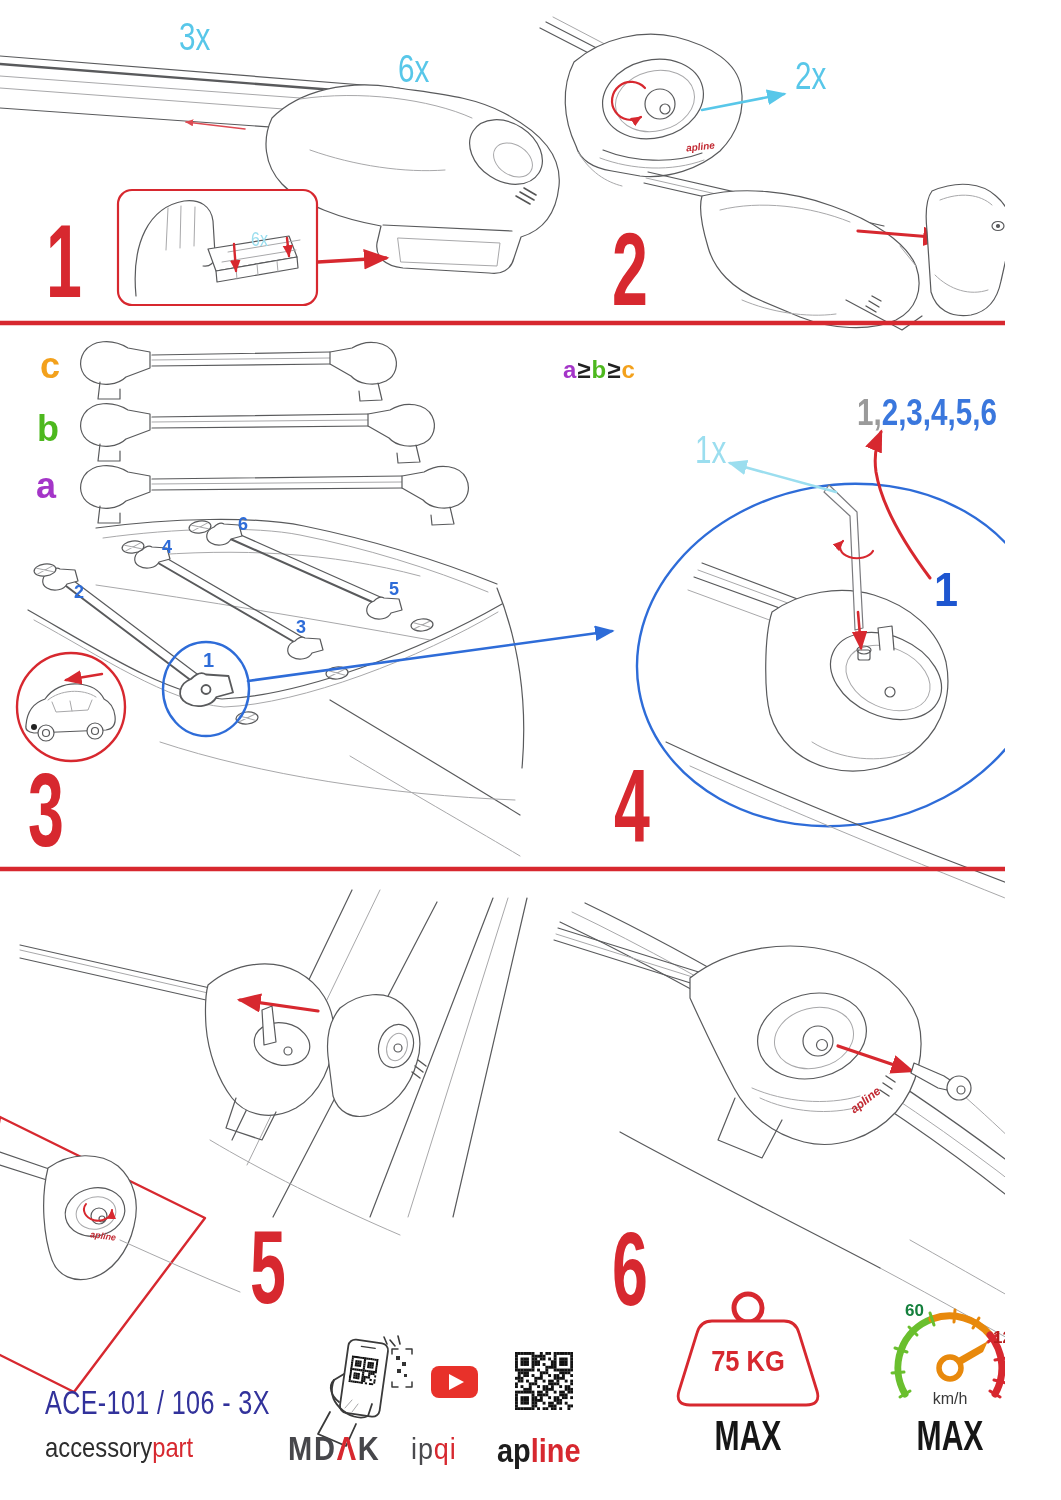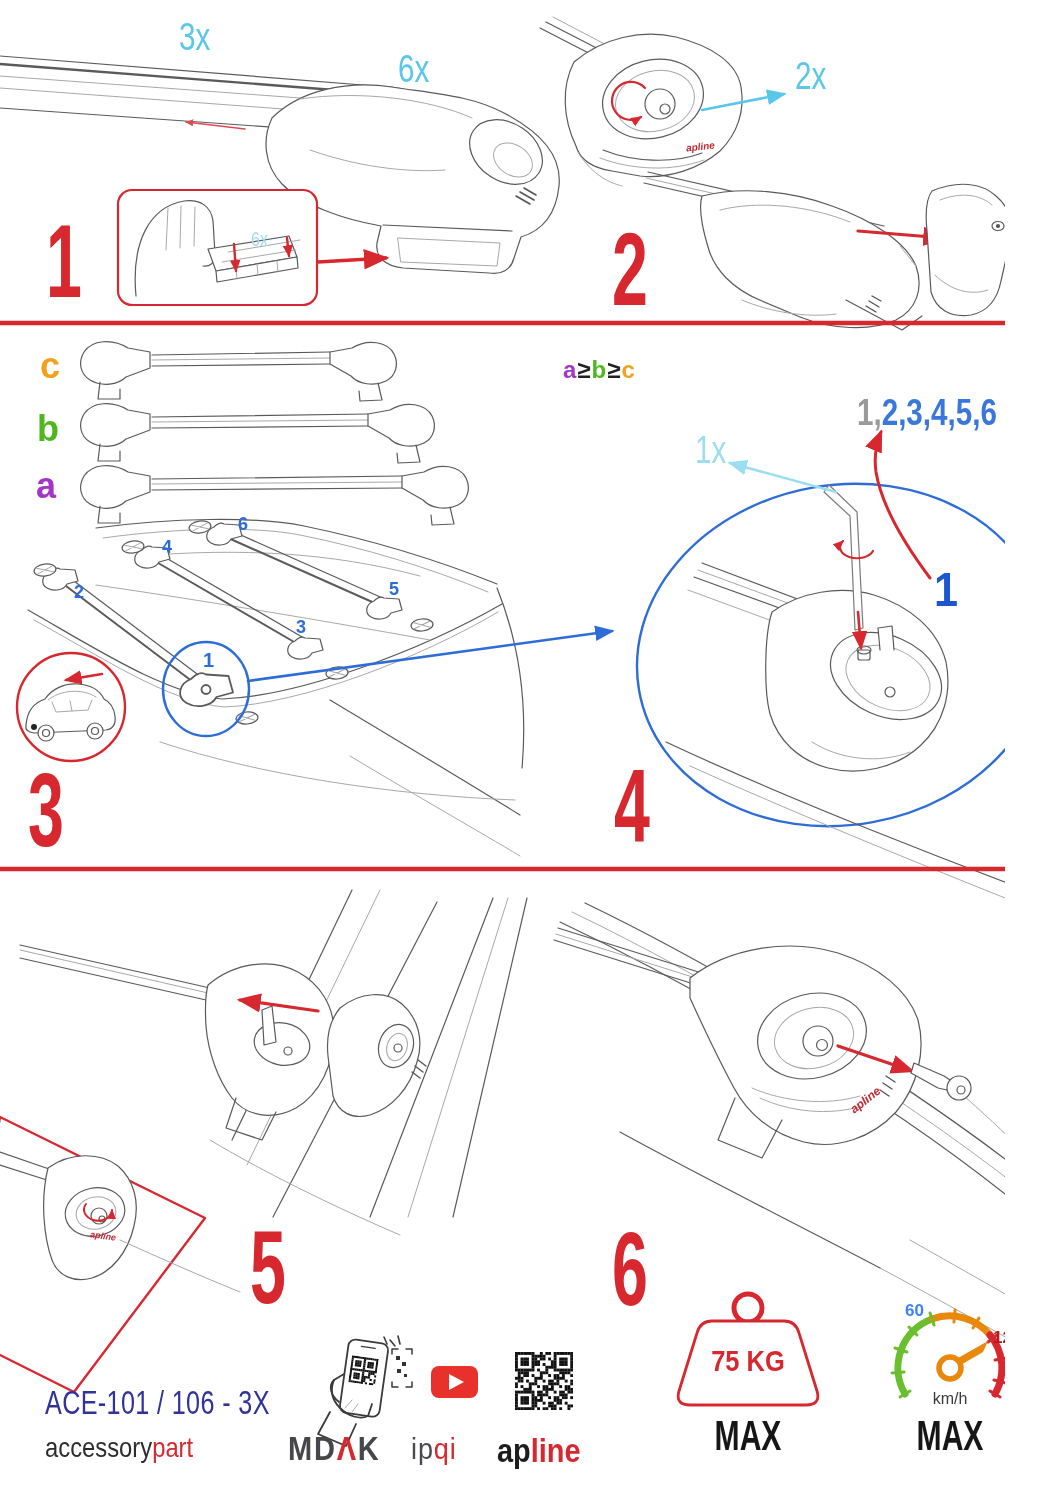--- a/index.html
+++ b/index.html
@@ -389,21 +389,21 @@
   <div class="lbl brand-sm" style="left:848px;top:1094px;font-size:12px;transform:rotate(-38deg);">apline</div>
 
   <div class="lbl model" style="left:45px;top:1385px;">ACE-101 / 106 - 3X</div>
   <div class="lbl accpart" style="left:45px;top:1434px;"><span class="acc">accessory</span><span class="red-t">part</span></div>
   <div class="lbl mdak" style="left:288px;top:1432px;"><span>MD</span><span class="red-t">Λ</span><span>K</span></div>
   <div class="lbl ipqi" style="left:411px;top:1434px;"><span>ip</span><span class="red-t">qi</span></div>
   <div class="lbl apline" style="left:497px;top:1433px;"><span>ap</span><span class="red-t">line</span></div>
 
   <div class="lbl kg" style="left:690px;top:1346px;">75 KG</div>
   <div class="lbl max" style="left:690px;top:1414px;">MAX</div>
-  <div class="lbl gnum" style="left:905px;top:1302px;color:#3b82f6;">60</div>
+  <div class="lbl gnum" style="left:905px;top:1302px;color:#15803d;">60</div>
   <div class="lbl gnum" style="left:993px;top:1329px;color:#b91c1c;">120</div>
   <div class="lbl kmh" style="left:900px;top:1391px;">km/h</div>
   <div class="lbl max" style="left:892px;top:1414px;">MAX</div>
 
   <div class="qr" style="left:515px;top:1352px;width:58px;height:58px;">
       <svg viewBox="0 0 21 21" width="100%" height="100%" style="display: block;">
         <rect x="0" y="0" width="1.05" height="1.05" fill="#111"></rect>
         <rect x="1" y="0" width="1.05" height="1.05" fill="#111"></rect>
         <rect x="2" y="0" width="1.05" height="1.05" fill="#111"></rect>
         <rect x="3" y="0" width="1.05" height="1.05" fill="#111"></rect>

